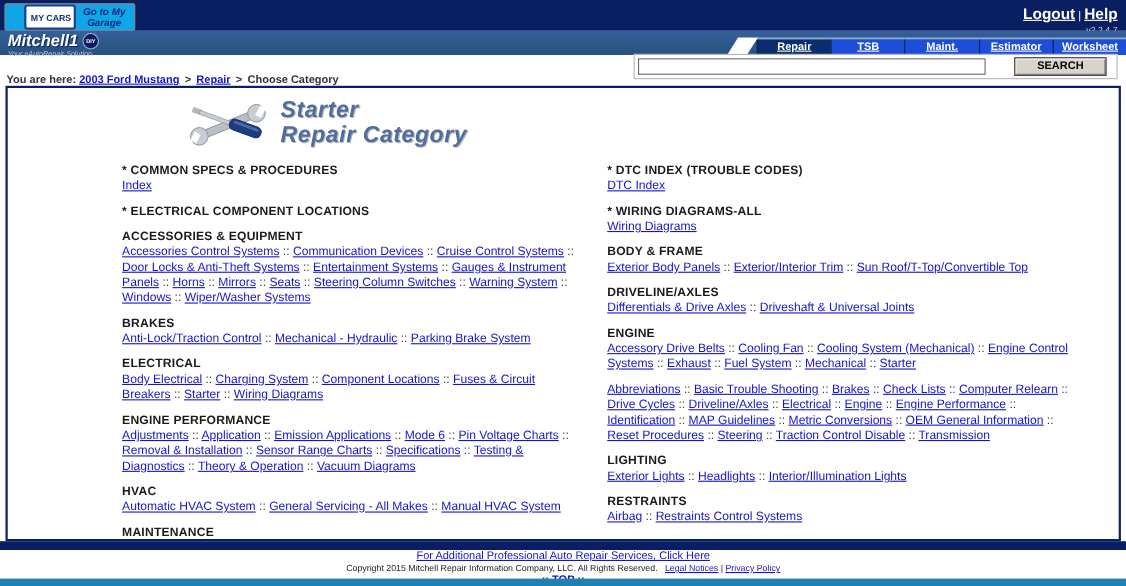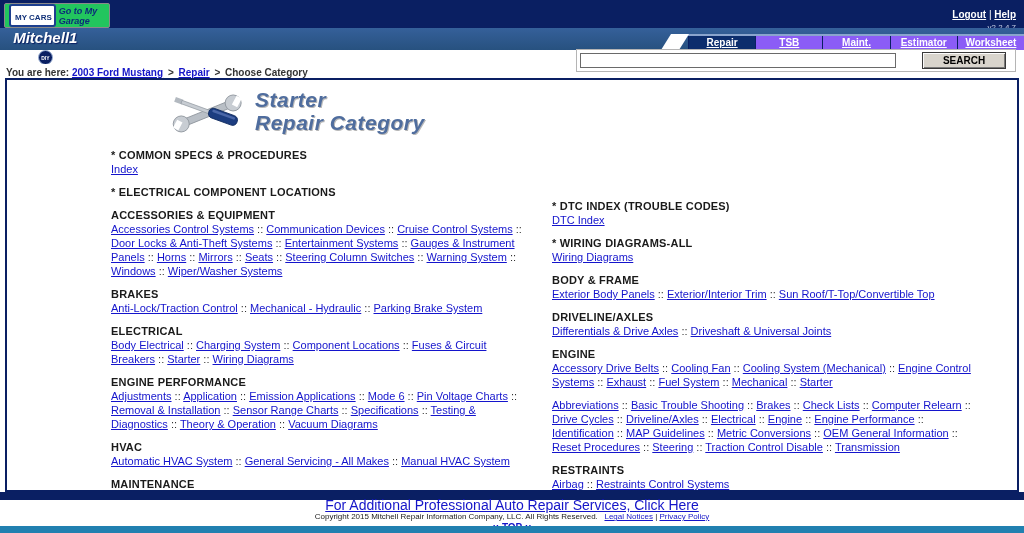--- a/index.html
+++ b/index.html
@@ -2,50 +2,50 @@
 <html><head>
 <meta charset="utf-8">
 <style>
   * { margin:0; padding:0; box-sizing:border-box; }
   html,body { width:1024px; height:533px; overflow:hidden; background:#fff;
     font-family:"Liberation Sans", sans-serif; }
   body { position:relative; }
 
   
   .topbar { position:absolute; left:0; top:0; width:1024px; height:28px; background:#0a1f62; }
-  .garage-box { position:absolute; left:4px; top:3px; height:25px; background:#22c55e;
+  .garage-box { position:absolute; left:4px; top:3px; height:25px; background:#0ea5e9;
     border:1px solid #8a8a8a; border-radius:2px; display:flex; align-items:center; gap:3px;
-    padding:1px 4px 1px 4px; z-index:5; }
+    padding:1px 4px 1px 17px; z-index:5;text-align:center; }
   .plate { border:2px solid #1d3f8f; border-radius:3px; background:#fff; padding:0 2px 1px 2px; }
   .plate-top { height:3px; margin:1px 1px 0 1px; background:repeating-linear-gradient(90deg,#9aa8c8 0 2px,#fff 2px 4px); }
   .plate-text { font-size:8px; font-weight:bold; color:#13337a; letter-spacing:0; line-height:9px; }
   .garage-label { font-size:9px; font-weight:bold; font-style:italic; color:#0b2a7a; line-height:10px; width:46px; }
   .logout-area { position:absolute; right:8px; top:4px; text-align:right; }
-  .logout-area a { color:#fff; font-size:10px; font-weight:bold; }
+  .logout-area a { color:#fff; font-size:14px; font-weight:bold; }
   .logout-sep { color:#fff; font-size:10px; }
   .version { color:#c7cfe6; font-size:8px; margin-top:1px; }
 
   
   .logoband { position:absolute; left:0; top:28px; width:1024px; height:22px;
     background:linear-gradient(#35609a,#27517f); }
   .logo-wrap { position:absolute; left:7px; top:1px; }
-  .logo-row { display:flex; align-items:center; gap:4px;flex-direction:column; }
+  .logo-row { display:flex; align-items:center; gap:4px; }
   .logo-text { color:#fff; font-size:15px; font-weight:bold; font-style:italic;
     text-shadow:1px 1px 1px #0a1f62; letter-spacing:0; }
   .diy-badge { width:15px; height:15px; border-radius:50%; background:#0a1f62;
     border:1px solid #9fb4d8; color:#fff; font-size:5px; font-weight:bold;
     display:flex; align-items:center; justify-content:center; }
   .tagline { color:#b9c6de; font-size:6.5px; font-style:italic; margin-top:0; }
 
   
   .tabs-wrap { position:absolute; right:0; top:34px; width:336px; height:16px; display:flex; z-index:4; }
   .tab-slash { position:absolute; left:-22px; top:0; width:18px; height:16px; background:#fff;
     transform:skewX(-32deg); }
   .tabs { display:flex; width:100%; border-top:2px solid #8aa4cd; }
-  .tab { flex:1; background:#8b5cf6; border-left:1px solid #0a1f62; text-align:center;
+  .tab { flex:1; background:#1d4ed8; border-left:1px solid #0a1f62; text-align:center;
     font-size:10px; font-weight:bold; line-height:14px; cursor:pointer; }
   .tab a { color:#fff; }
   .tab.active { background:#0c2d6d; }
 
   
   .breadcrumb { position:absolute; left:0; top:64px; width:1024px; height:16px; background:#fff;
     font-size:10px; font-weight:bold; color:#333; padding:3px 0 0 6px; }
   .breadcrumb a { color:#1414c8; }
   .crumb-sep { color:#333; padding:0 2px; }
 
@@ -59,35 +59,35 @@
     font-size:10px; font-weight:bold; color:#000; cursor:pointer; font-family:"Liberation Sans",sans-serif; }
 
   
   .main-box { position:absolute; left:5px; top:78px; width:1014px; height:414px;
     border:2px solid #0a1f63; background:#fff; overflow:hidden; }
 
   .page-header { display:flex; align-items:center; gap:8px; margin:6px 0 0 160px; height:50px; }
   .title-block { font-size:21px; font-weight:bold; font-style:italic; color:#4f6d9e;
     line-height:23px; text-shadow:1px 1px 0 #b8b8b8; letter-spacing:0.5px; }
 
-  .columns { display:flex; margin:12px 0 0 104px;align-items:flex-end; }
+  .columns { display:flex; margin:12px 0 0 104px; }
   .col { width:420px; }
   .col + .col { margin-left:21px; }
 
   .cat-section { margin-bottom:9px; }
   .cat-title { font-size:11px; font-weight:bold; color:#1a1a1a; line-height:14px; letter-spacing:0.2px; }
   .cat-links { font-size:11px; line-height:14px; }
   .cat-links a { color:#1414cc; }
   .cat-links .sep { color:#333; }
 
   
   .footer-navybar { position:absolute; left:0; top:492px; width:1024px; height:8px; background:#0a1f63; }
   .footer-white { position:absolute; left:0; top:500px; width:1024px; height:26px; background:#fff;
     text-align:center; }
-  .footer-services { font-size:14px; line-height:11px; }
+  .footer-services { font-size:10px; line-height:11px; }
   .footer-services a { color:#1414c8; }
   .footer-copy { font-size:8px; color:#222; line-height:9px; margin-top:1px; }
   .footer-copy a { color:#1414c8; font-weight:normal; }
   .footer-top { font-size:10px; font-weight:bold; line-height:11px; margin-top:1px; }
   .footer-top a { color:#1414c8; }
   .footer-teal { position:absolute; left:0; top:526px; width:1024px; height:7px; background:#2180b0; }
 </style>
 </head>
 <body>
 
@@ -231,20 +231,24 @@
 
   <div class="cat-section">
     <div class="cat-title">ENGINE</div>
     <div class="cat-links"><a href="#">Accessory Drive Belts</a><span class="sep"> :: </span><a href="#">Cooling Fan</a><span class="sep"> :: </span><a href="#">Cooling System (Mechanical)</a><span class="sep"> :: </span><a href="#">Engine Control Systems</a><span class="sep"> :: </span><a href="#">Exhaust</a><span class="sep"> :: </span><a href="#">Fuel System</a><span class="sep"> :: </span><a href="#">Mechanical</a><span class="sep"> :: </span><a href="#">Starter</a></div>
   </div>
 
   <div class="cat-section">
     <div class="cat-links"><a href="#">Abbreviations</a><span class="sep"> :: </span><a href="#">Basic Trouble Shooting</a><span class="sep"> :: </span><a href="#">Brakes</a><span class="sep"> :: </span><a href="#">Check Lists</a><span class="sep"> :: </span><a href="#">Computer Relearn</a><span class="sep"> :: </span><a href="#">Drive Cycles</a><span class="sep"> :: </span><a href="#">Driveline/Axles</a><span class="sep"> :: </span><a href="#">Electrical</a><span class="sep"> :: </span><a href="#">Engine</a><span class="sep"> :: </span><a href="#">Engine Performance</a><span class="sep"> :: </span><a href="#">Identification</a><span class="sep"> :: </span><a href="#">MAP Guidelines</a><span class="sep"> :: </span><a href="#">Metric Conversions</a><span class="sep"> :: </span><a href="#">OEM General Information</a><span class="sep"> :: </span><a href="#">Reset Procedures</a><span class="sep"> :: </span><a href="#">Steering</a><span class="sep"> :: </span><a href="#">Traction Control Disable</a><span class="sep"> :: </span><a href="#">Transmission</a></div>
   </div>
 
+  <div class="cat-section">
+    <div class="cat-title">LIGHTING</div>
+    <div class="cat-links"><a href="#">Exterior Lights</a><span class="sep"> :: </span><a href="#">Headlights</a><span class="sep"> :: </span><a href="#">Interior/Illumination Lights</a></div>
+  </div>
 
   <div class="cat-section">
     <div class="cat-title">RESTRAINTS</div>
     <div class="cat-links"><a href="#">Airbag</a><span class="sep"> :: </span><a href="#">Restraints Control Systems</a></div>
   </div>
 
 </div>
   </div>
 </div>
 

